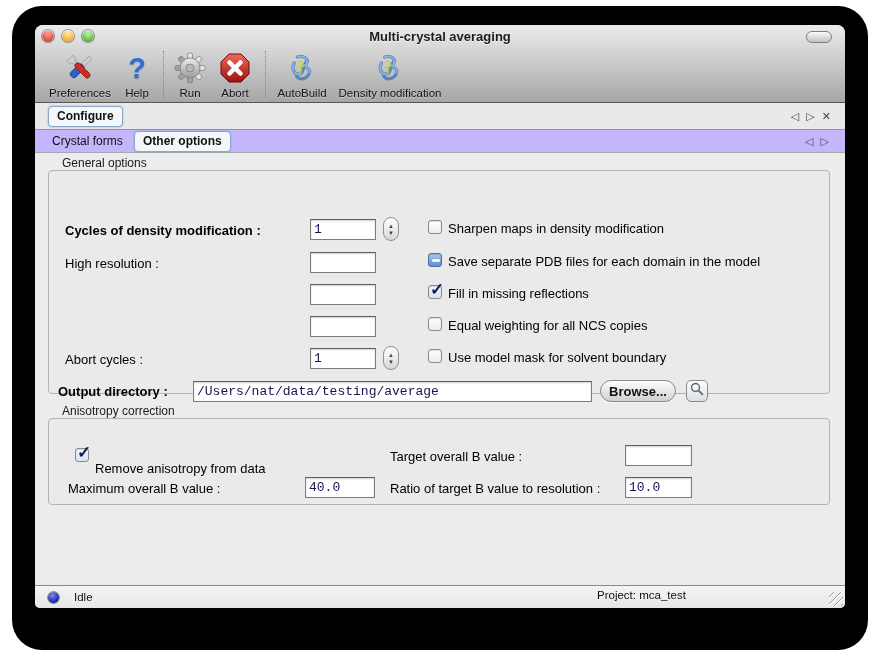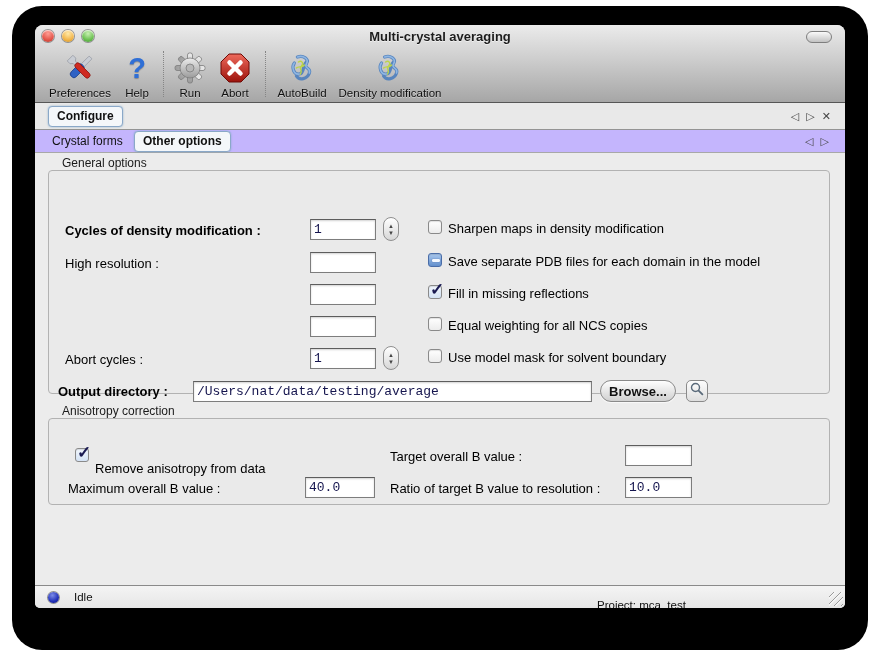--- a/index.html
+++ b/index.html
@@ -80,21 +80,21 @@
   .btn-sq { position:absolute; width:22px; height:22px; border:1px solid #8a8a8a; border-radius:5px;
             background:linear-gradient(#fdfdfd,#dedede); display:flex; align-items:center; justify-content:center; }
 
   
   .statusbar { position:relative; height:23px; background:linear-gradient(#f4f4f4,#e6e6e6);
                border-top:1px solid #8a8a8a; font-size:11.5px; color:#111; }
   .sphere { position:absolute; left:13px; top:6px; width:11px; height:11px; border-radius:50%;
             background:radial-gradient(circle at 40% 30%, #7b8ce8, #2230b8 60%, #101a7a);
             box-shadow:0 0 0 1px rgba(0,0,0,.4); }
   .status-txt { position:absolute; left:39px; top:5px;text-align:center; }
-  .project-txt { position:absolute; left:550px; top:13px;padding-left:12px; }
+  .project-txt { position:absolute; left:550px; top:3px;padding-left:12px; }
   .grip { position:absolute; right:2px; bottom:2px; width:14px; height:14px;
           background:repeating-linear-gradient(135deg, transparent 0 3px, #9a9a9a 3px 4px, #f5f5f5 4px 5px); }
 </style>
 </head>
 <body>
 
 <div class="stage">
   <div class="shadow"></div>
 
   <div class="window">

